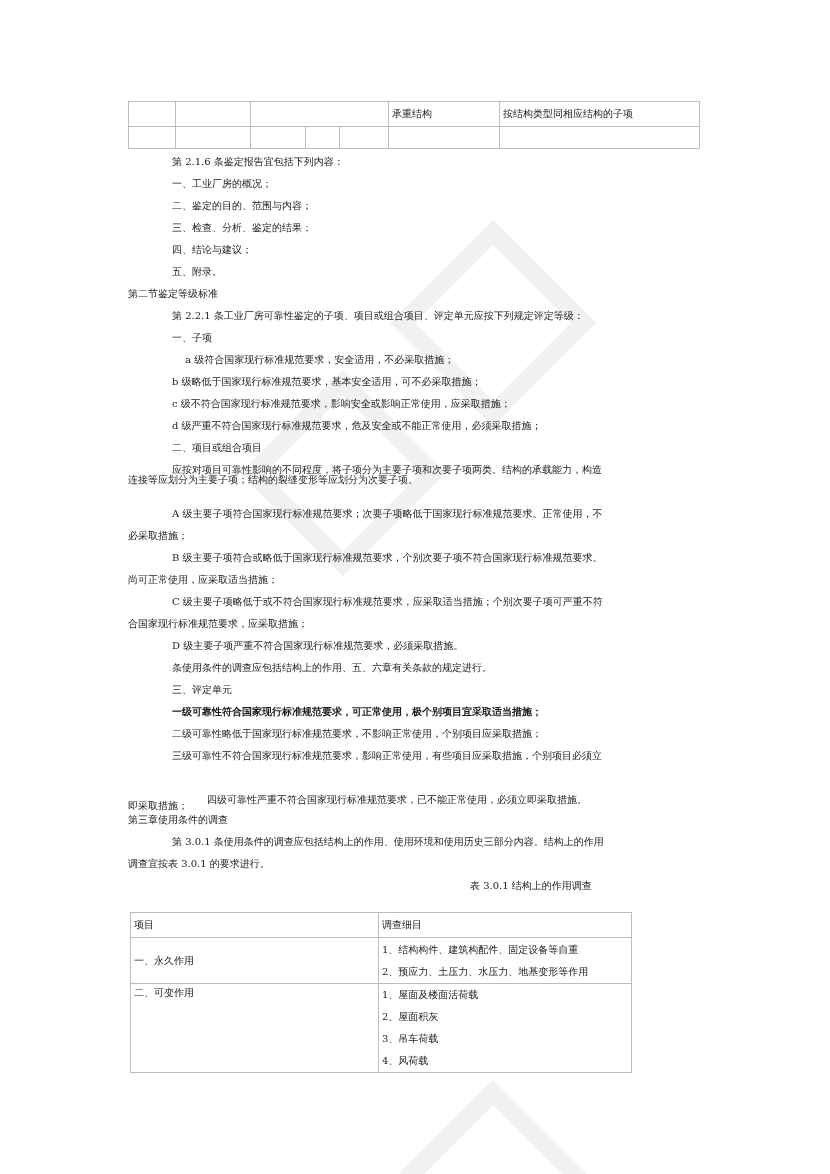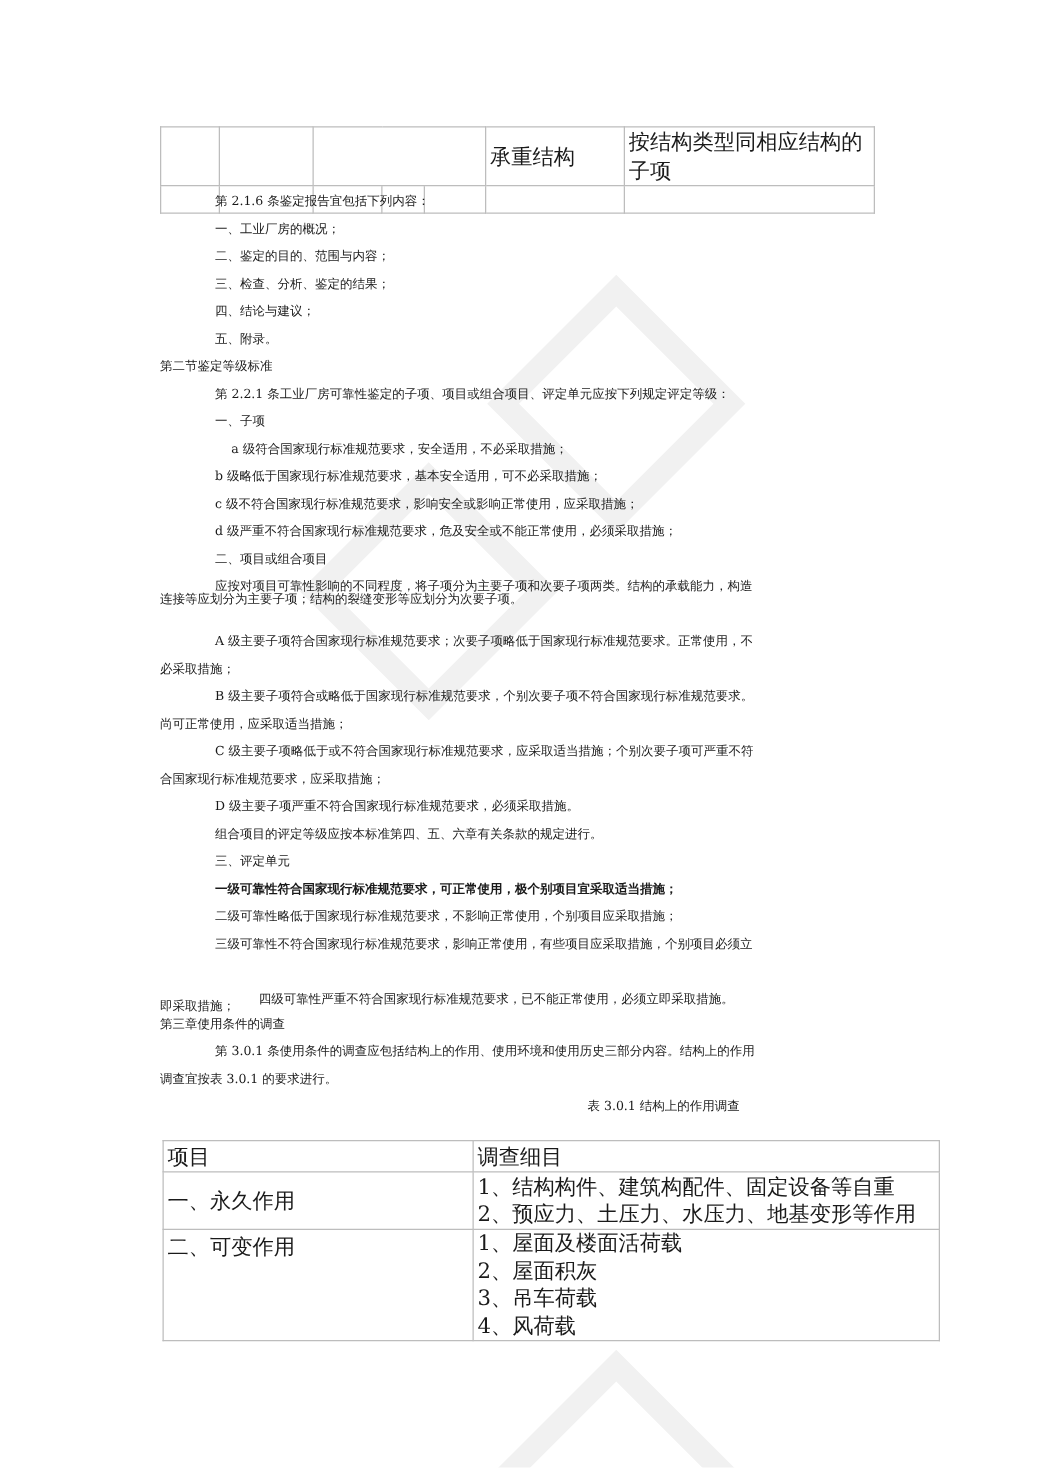--- a/index.html
+++ b/index.html
@@ -1,20 +1,20 @@
 <!DOCTYPE html>
 <html><head>
 <meta charset="utf-8">
 <style>
   html, body { margin: 0; padding: 0; background: #ffffff; }
   body { width: 830px; height: 1174px; position: relative; overflow: hidden;
          font-family: "DejaVu Serif", "Liberation Serif", serif; color: #1a1a1a; }
   .page { position: absolute; left: 0; top: 0; width: 830px; height: 1174px; }
   .line { position: absolute; font-size: 10px; line-height: 16px; white-space: nowrap; }
-  table.grid { position: absolute; border-collapse: collapse; font-size: 17px; padding-left: 34px; }
+  table.grid { position: absolute; border-collapse: collapse; font-size: 10px; padding-left: 34px; }
   table.grid td { border: 1px solid #bdbdbd; padding: 0 3px; vertical-align: middle; }
   .watermark { position: absolute; border: 18px solid #f1f1f1; transform: rotate(45deg); }
   .detail-line { display: block; height: 22px; line-height: 22px; }
 </style>
 </head>
 <body>
 
 <div class="page">
 
   <div class="watermark" style="left:420px; top:250px; width:110px; height:110px;"></div>
@@ -60,35 +60,35 @@
   <div class="line" style="left:172px; top:440px;">二、项目或组合项目</div>
   <div class="line" style="left:172px; top:462px;">应按对项目可靠性影响的不同程度，将子项分为主要子项和次要子项两类。结构的承载能力，构造</div>
   <div class="line" style="left:128px; top:472px;">连接等应划分为主要子项；结构的裂缝变形等应划分为次要子项。</div>
   <div class="line" style="left:172px; top:506px;">A 级主要子项符合国家现行标准规范要求；次要子项略低于国家现行标准规范要求。正常使用，不</div>
   <div class="line" style="left:128px; top:528px;">必采取措施；</div>
   <div class="line" style="left:172px; top:550px;">B 级主要子项符合或略低于国家现行标准规范要求，个别次要子项不符合国家现行标准规范要求。</div>
   <div class="line" style="left:128px; top:572px;">尚可正常使用，应采取适当措施；</div>
   <div class="line" style="left:172px; top:594px;">C 级主要子项略低于或不符合国家现行标准规范要求，应采取适当措施；个别次要子项可严重不符</div>
   <div class="line" style="left:128px; top:616px;">合国家现行标准规范要求，应采取措施；</div>
   <div class="line" style="left:172px; top:638px;">D 级主要子项严重不符合国家现行标准规范要求，必须采取措施。</div>
-  <div class="line" style="left:172px; top:660px;">组合项目的评定等级应按本标准第四、五、六章有关条款的规定进行。</div>
+  <div class="line" style="left:172px; top:660px;">条使用条件的调查应包括结构上的作用、五、六章有关条款的规定进行。</div>
 
   <div class="line" style="left:172px; top:682px;">三、评定单元</div>
   <div class="line" style="left:172px; top:704px;font-weight:bold;">一级可靠性符合国家现行标准规范要求，可正常使用，极个别项目宜采取适当措施；</div>
   <div class="line" style="left:172px; top:726px;">二级可靠性略低于国家现行标准规范要求，不影响正常使用，个别项目应采取措施；</div>
   <div class="line" style="left:172px; top:748px;">三级可靠性不符合国家现行标准规范要求，影响正常使用，有些项目应采取措施，个别项目必须立</div>
   <div class="line" style="left:128px; top:788px;margin-top:10px;">即采取措施；</div>
   <div class="line" style="left:207px; top:792px;">四级可靠性严重不符合国家现行标准规范要求，已不能正常使用，必须立即采取措施。</div>
 
   <div class="line" style="left:128px; top:812px;">第三章使用条件的调查</div>
   <div class="line" style="left:172px; top:834px;">第 3.0.1 条使用条件的调查应包括结构上的作用、使用环境和使用历史三部分内容。结构上的作用</div>
   <div class="line" style="left:128px; top:856px;">调查宜按表 3.0.1 的要求进行。</div>
   <div class="line" style="left:470px; top:878px;">表 3.0.1 结构上的作用调查</div>
 
-  <table class="grid" style="left:130px; top:912px; width:622px;border-radius:21px;">
+  <table class="grid" style="left:130px; top:912px; width:502px;border-radius:21px;">
     <tbody>
         <tr style="height:25px;">
       <td style="width:241px;">项目</td>
       <td>调查细目</td>
     </tr>
     <tr style="height:46px;">
       <td>一、永久作用</td>
       <td>
         <span class="detail-line">1、结构构件、建筑构配件、固定设备等自重</span>
         <span class="detail-line">2、预应力、土压力、水压力、地基变形等作用</span>

